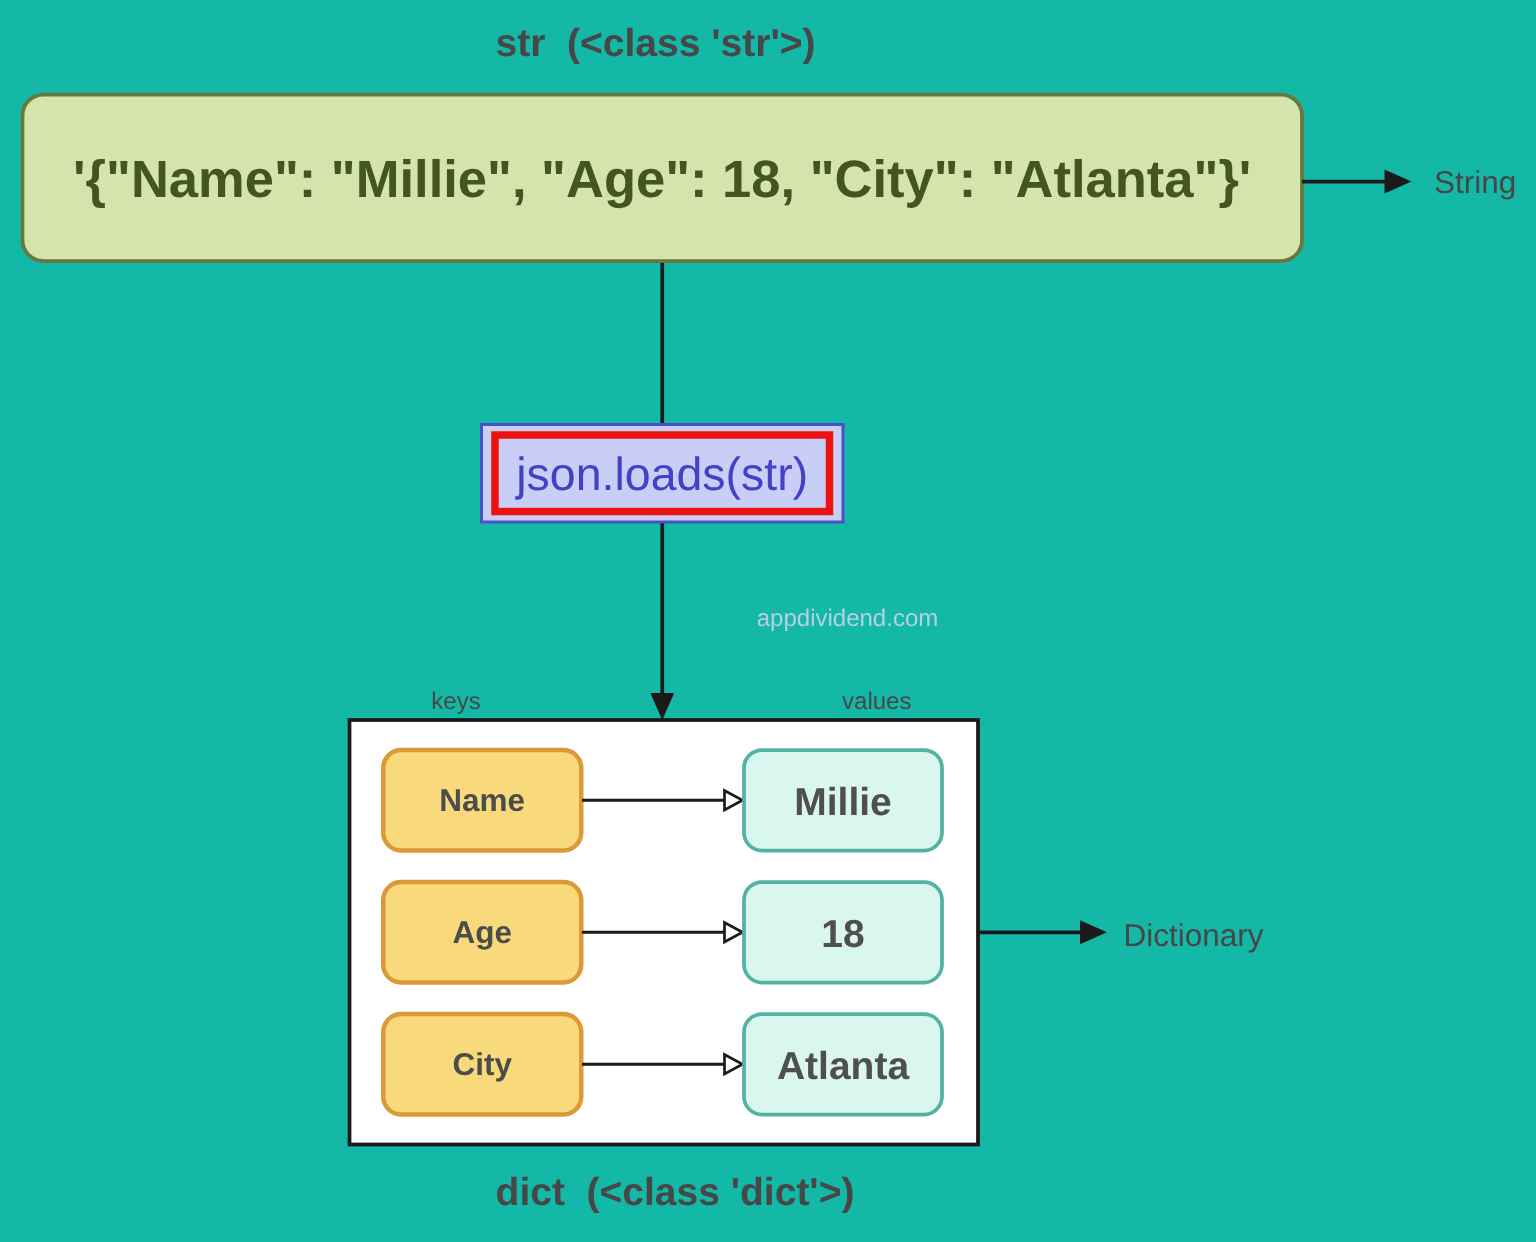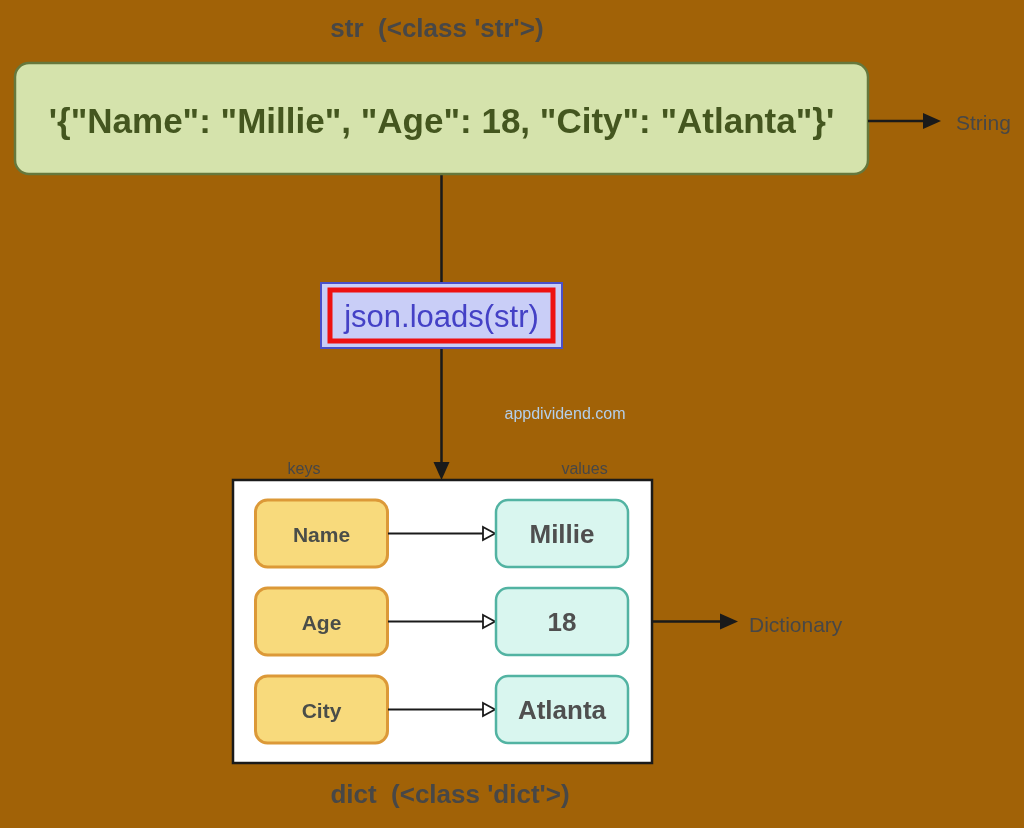--- a/index.html
+++ b/index.html
@@ -1,20 +1,20 @@
 <!DOCTYPE html>
 <html><head>
 <meta charset="utf-8">
 <style>
   html, body { margin: 0; padding: 0; background: #ffffff; }
   .stage {
     position: relative;
     width: 1024px;
     height: 828px;
-    background: #a16207;
+    background: #14b8a6;
     font-family: "Liberation Sans", sans-serif;
     overflow: hidden;
   }
   svg text { white-space: pre; }
 </style>
 </head>
 <body>
 
 <div class="stage">
 <svg width="1024" height="828" viewBox="0 0 1024 828" xmlns="http://www.w3.org/2000/svg">

